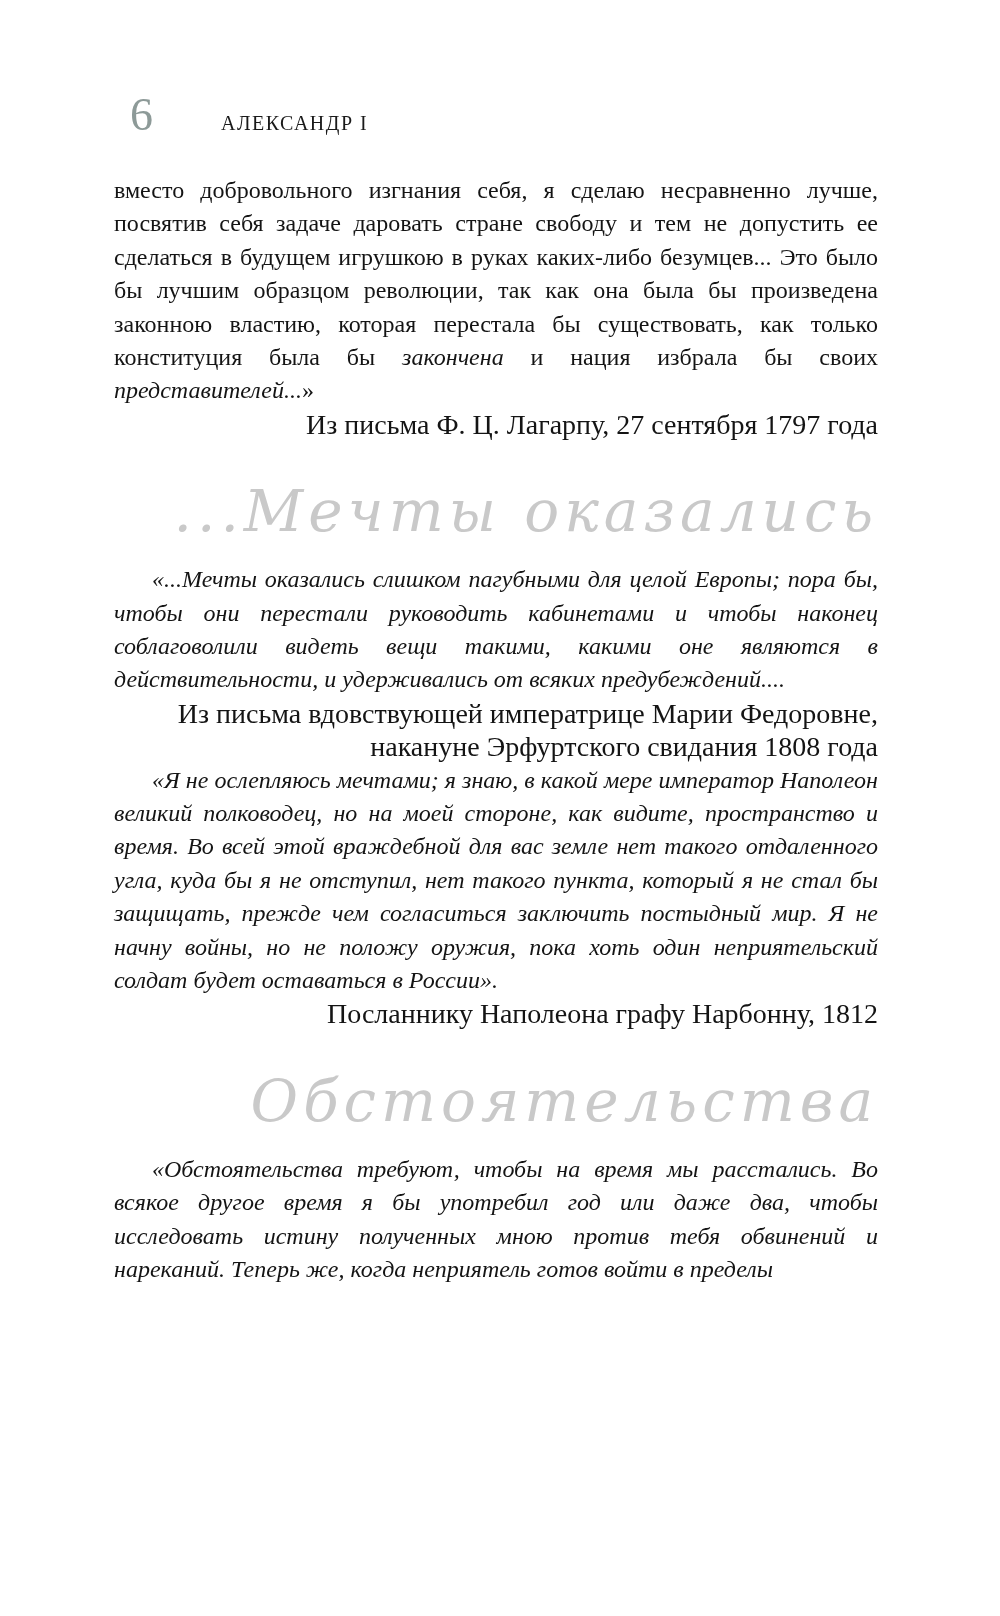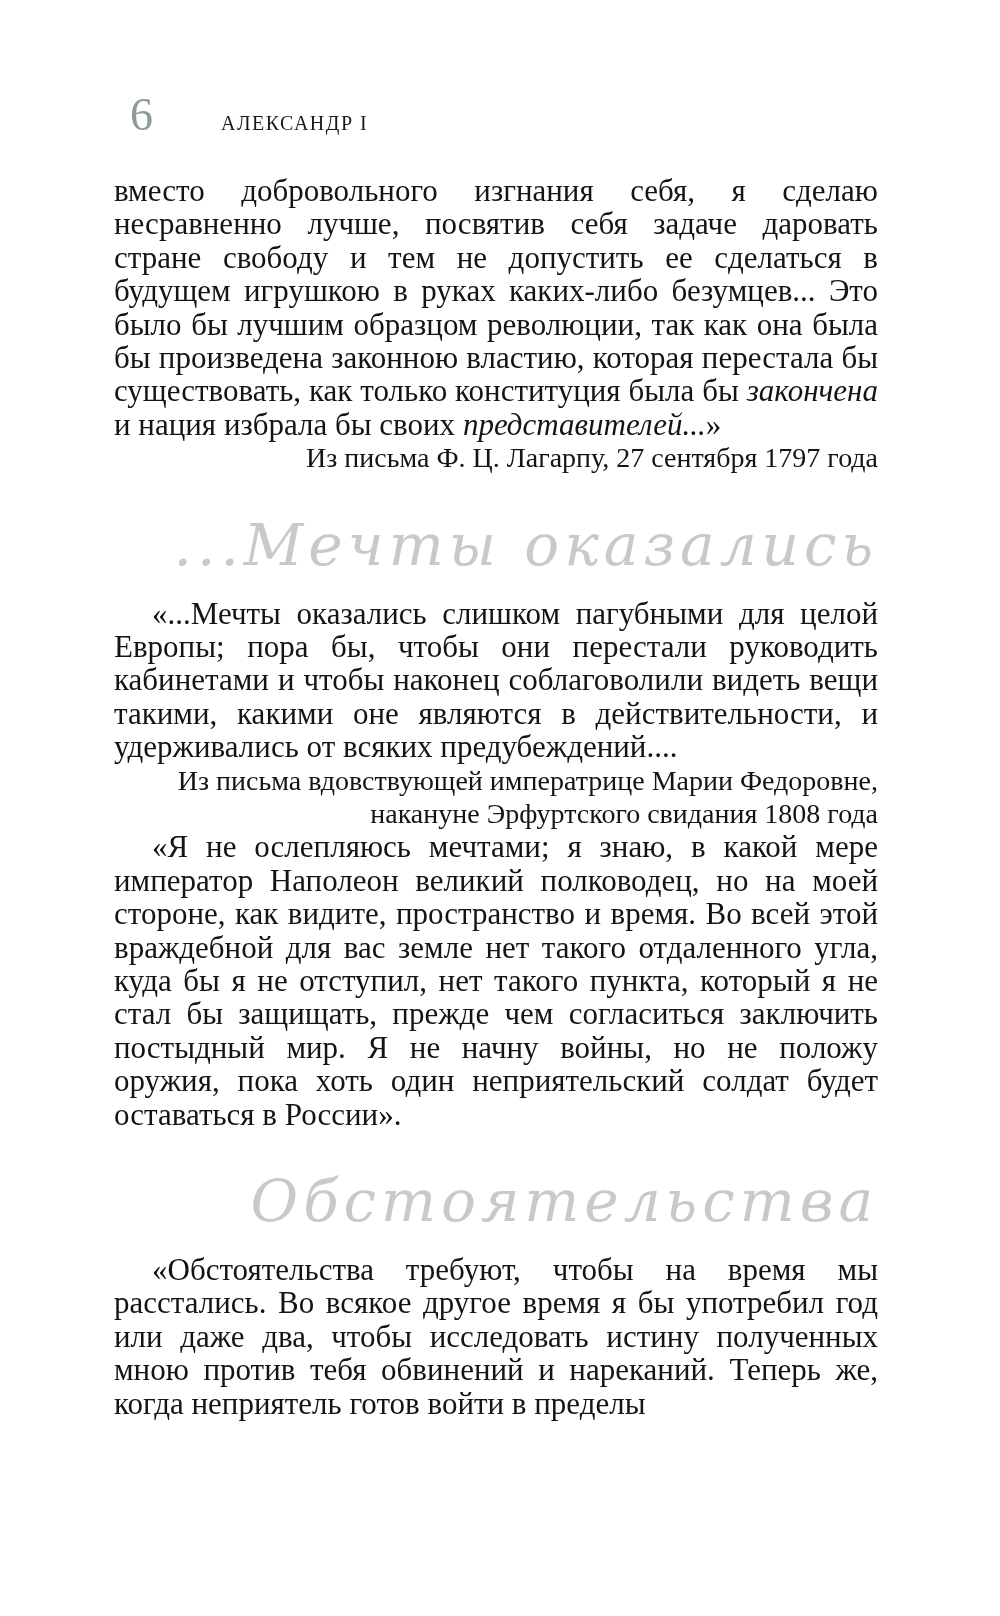--- a/index.html
+++ b/index.html
@@ -20,25 +20,25 @@
     font-weight: 400;
   }
   .runhead {
     font-size: 20px; letter-spacing: 1.5px;
     color: #1a1a1a;
     margin-left: 68px;
     font-weight: 400;
   }
 
   .body-text {
-    font-size: 31px; line-height: 33.4px;
+    font-size: 24px; line-height: 33.4px;
     text-align: justify;
     margin: 0;
   }
-  .body-text.indent { text-indent: 38px; }
+  .body-text.indent { text-indent: 38px; font-style: italic; }
   .para-first { margin-top: 36px; }
   .em { font-style: italic; }
 
   .attribution {
     font-size: 28px; line-height: 33.4px;
     text-align: right;
     margin: 0;
   }
 
   .script-heading {
@@ -64,17 +64,18 @@
 
   <p class="body-text para-first"><span>вместо добровольного изгнания себя, я сделаю несравненно лучше, посвятив себя задаче даровать стране свободу и тем не допустить ее сделаться в будущем игрушкою в руках каких-либо безумцев... Это было бы лучшим образцом революции, так как она была бы произведена законною властию, которая перестала бы существовать, как только конституция была бы </span><span class="em">закончена</span><span> и нация избрала бы своих </span><span class="em">представителей...</span><span>»</span></p>
   <p class="attribution">Из письма Ф. Ц. Лагарпу, 27 сентября 1797 года</p>
 
   <div class="script-heading">...Мечты оказались</div>
   <p class="body-text indent"><span>«...Мечты оказались слишком пагубными для целой Европы; пора бы, чтобы они перестали руководить кабинетами и чтобы наконец соблаговолили видеть вещи такими, какими оне являются в действительности, и удерживались от всяких предубеждений....</span></p>
   <p class="attribution">Из письма вдовствующей императрице Марии Федоровне,</p>
   <p class="attribution">накануне Эрфуртского свидания 1808 года</p>
 
   <p class="body-text indent"><span>«Я не ослепляюсь мечтами; я знаю, в какой мере император Наполеон великий полководец, но на моей стороне, как видите, пространство и время. Во всей этой враждебной для вас земле нет такого отдаленного угла, куда бы я не отступил, нет такого пункта, который я не стал бы защищать, прежде чем согласиться заключить постыдный мир. Я не начну войны, но не положу оружия, пока хоть один неприятельский солдат будет оставаться в России».</span></p>
+  <p class="attribution">Посланнику Наполеона графу Нарбонну, 1812</p>
 
   <div class="script-heading">Обстоятельства</div>
   <p class="body-text indent"><span>«Обстоятельства требуют, чтобы на время мы расстались. Во всякое другое время я бы употребил год или даже два, чтобы исследовать истину полученных мною против тебя обвинений и нареканий. Теперь же, когда неприятель готов войти в пределы</span></p>
 
 </div>
 
 </body></html>

